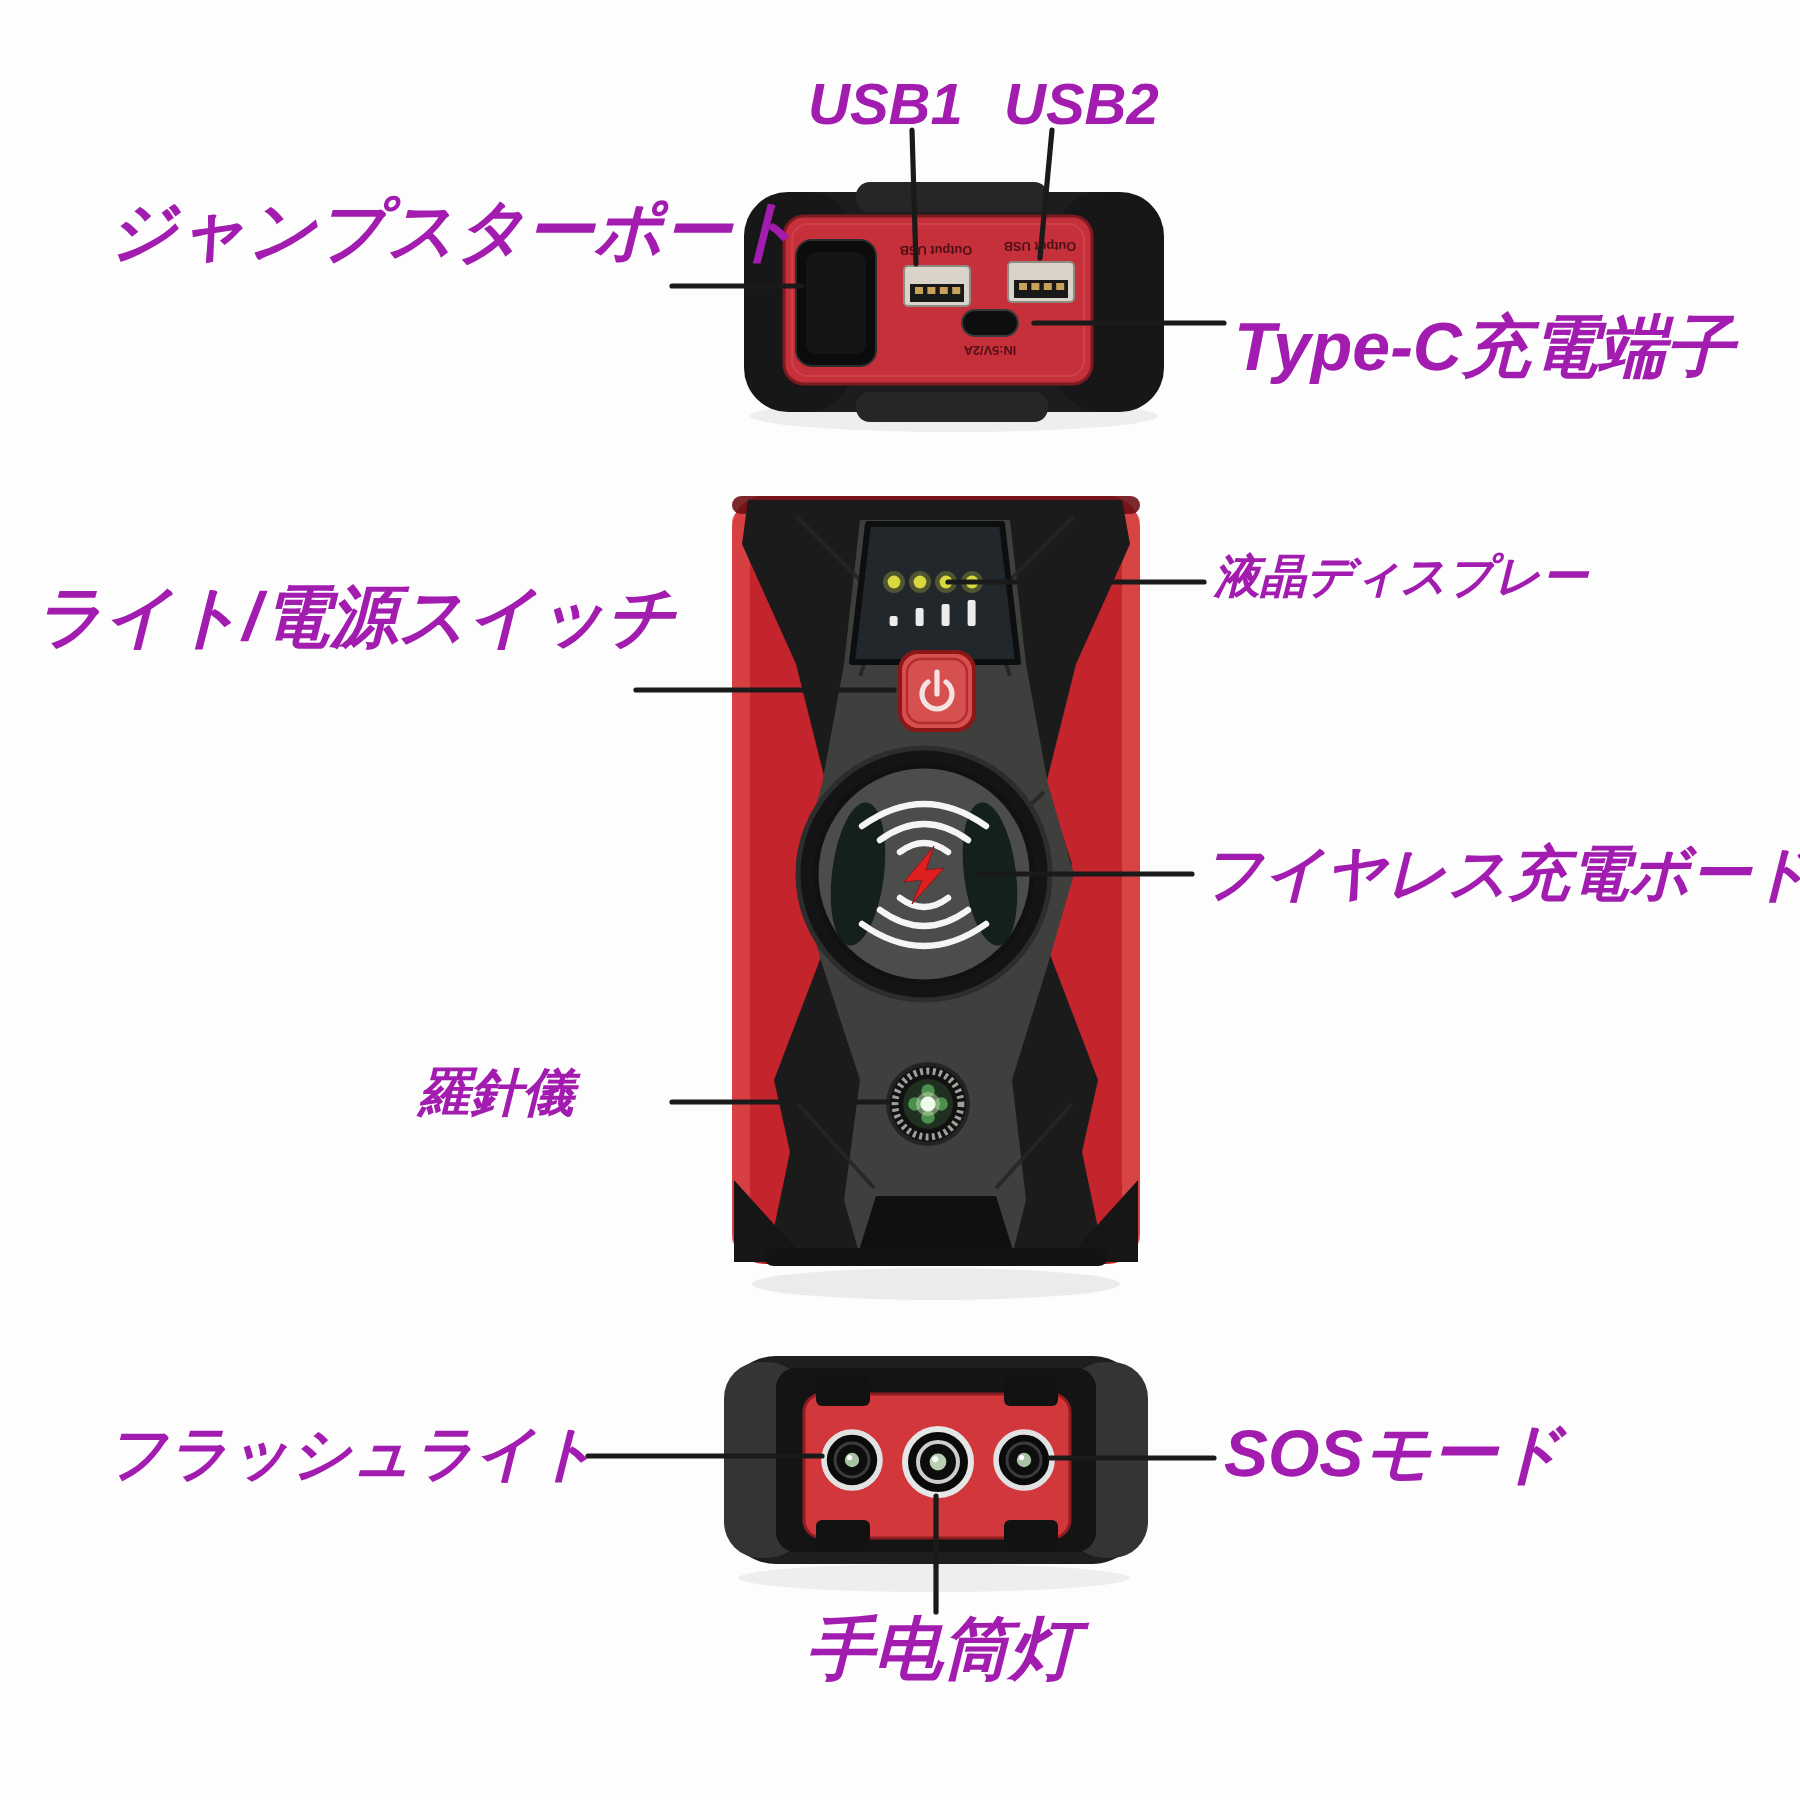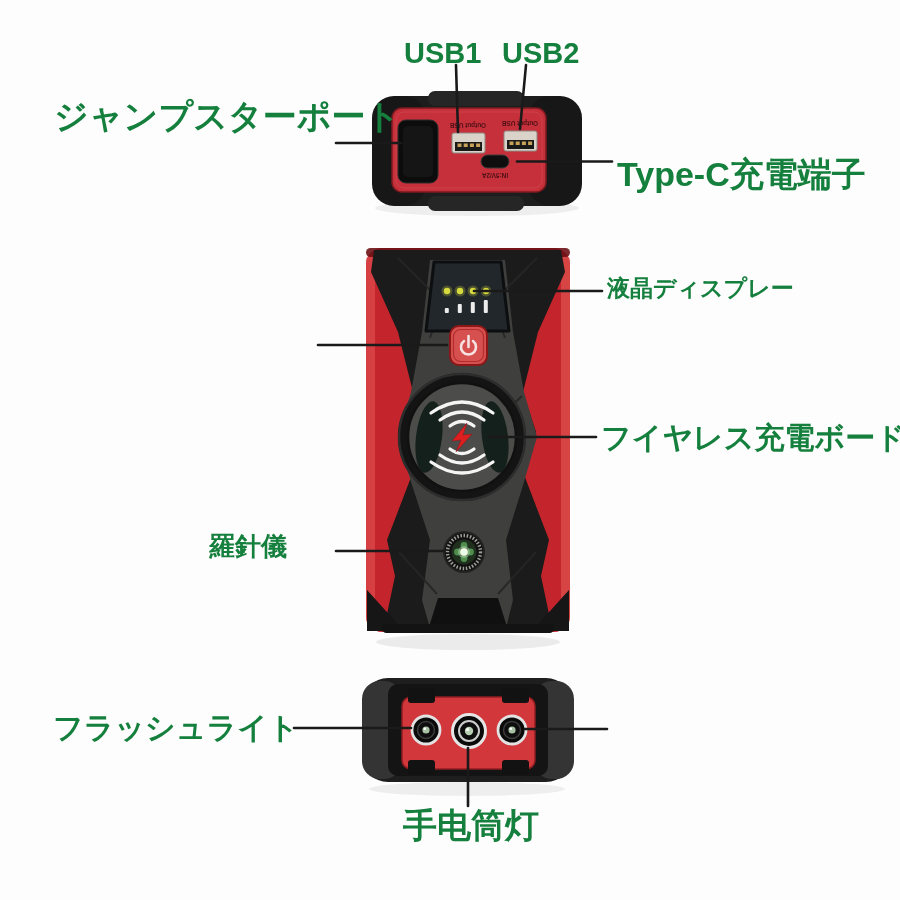--- a/index.html
+++ b/index.html
@@ -4,22 +4,22 @@
 <style>
   html,body{margin:0;padding:0;}
   body{
     width:900px;height:900px;position:relative;overflow:hidden;
     background:#fdfdfd;
     font-family:"Liberation Sans","DejaVu Sans",sans-serif;
   }
   .stage{position:absolute;inset:0;width:900px;height:900px;}
   svg.art{position:absolute;left:0;top:0;}
   .label{
-    position:absolute;font-weight:700;color:#15803d;
-    white-space:nowrap;line-height:1.05;letter-spacing:0;
+    position:absolute;font-weight:700;color:#a21caf;
+    white-space:nowrap;line-height:1.05;letter-spacing:0;font-style:italic;
   }
   .label.latin{font-weight:600;}
 </style>
 </head>
 <body>
 
 <div class="stage">
 
 <svg class="art" width="900" height="900" viewBox="0 0 900 900">
 
@@ -198,25 +198,27 @@
 </svg>
 
   <div class="label" style="left:13px; top:99px; font-size:34px;margin-left:41px;">ジャンプスターポート</div>
 
   <div class="label latin" style="left:404px; top:38px; font-size:29px;">USB1</div>
 
   <div class="label latin" style="left:502px; top:38px; font-size:29px;text-align:right;">USB2</div>
 
   <div class="label" style="left:617px; top:145px; font-size:34px;margin-top:12px;">Type-C充電端子</div>
 
+  <div class="label" style="left:17px; top:292px; font-size:34px;">ライト/電源スイッチ</div>
 
   <div class="label" style="left:607px; top:276px; font-size:23px;">液晶ディスプレー</div>
 
   <div class="label" style="left:601px; top:422px; font-size:30px;">フイヤレス充電ボード</div>
 
   <div class="label" style="left:209px; top:533px; font-size:26px;">羅針儀</div>
 
   <div class="label" style="left:53px; top:712px; font-size:30px;">フラッシュライト</div>
 
+  <div class="label" style="left:612px; top:710px; font-size:33px;">SOSモード</div>
 
   <div class="label" style="left:403px; top:808px; font-size:34px;">手电筒灯</div>
 
 </div>
 
 </body></html>

